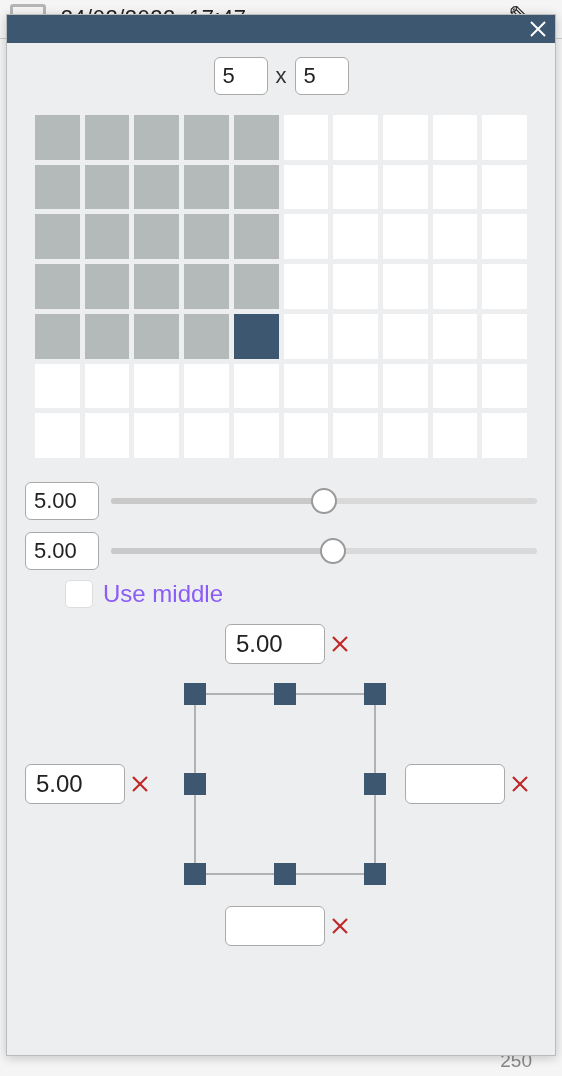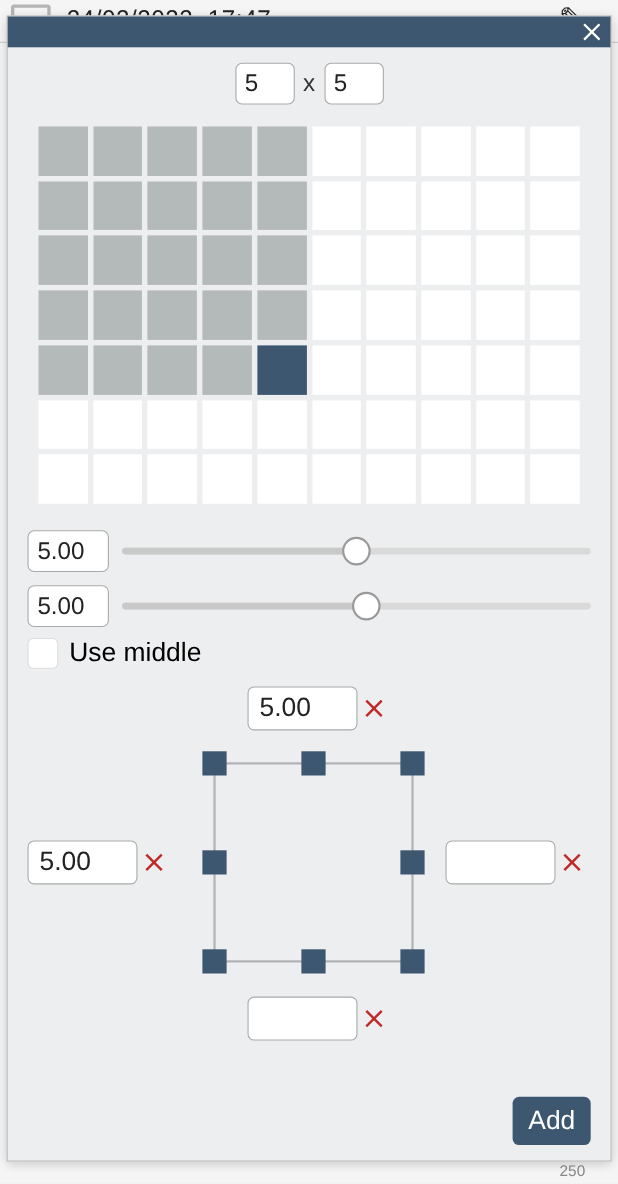--- a/index.html
+++ b/index.html
@@ -32,21 +32,21 @@
       opacity: 0.3;
     }
     .backdrop-pencil {
       position: absolute;
       right: 30px; top: 0px;
       font-size: 28px;
     }
     .backdrop-footer {
       position: absolute;
       bottom: 4px; right: 30px;
-      font-size: 14px;
+      font-size: 19px;
       color: #888;
       border-top: 1px solid #ccc;
       padding-top: 2px;
     }
     .dialog {
       position: absolute;
       top: 14px;
       left: 6px;
       right: 6px;
       bottom: 20px;
@@ -151,21 +151,22 @@
       background: #fff;
       border: 2px solid #9a9a9a;
       cursor: grab;
     }
     .checkbox-row {
       display: flex;
       align-items: flex-end;
       gap: 10px;
       margin-bottom: 16px;
       font-size: 24px;
-      color: #000000;
+      color: #8b5cf6;
+      margin-left: 40px;
     }
     .checkbox {
       width: 28px; height: 28px;
       background: #fff;
       border: 1px solid #ddd;
       border-radius: 5px;
       cursor: pointer;
     }
     .shape-editor {
       position: relative;
@@ -388,16 +389,15 @@
         <rect class="handle" x="189" y="9"></rect>
         <rect class="handle" x="9" y="99"></rect>
         <rect class="handle" x="189" y="99"></rect>
         <rect class="handle" x="9" y="189"></rect>
         <rect class="handle" x="99" y="189"></rect>
         <rect class="handle" x="189" y="189"></rect>
       </svg>
 
     </div>
 
-    <button class="add-button">Add</button>
 
   </div>
 </div>
 
 </body></html>

